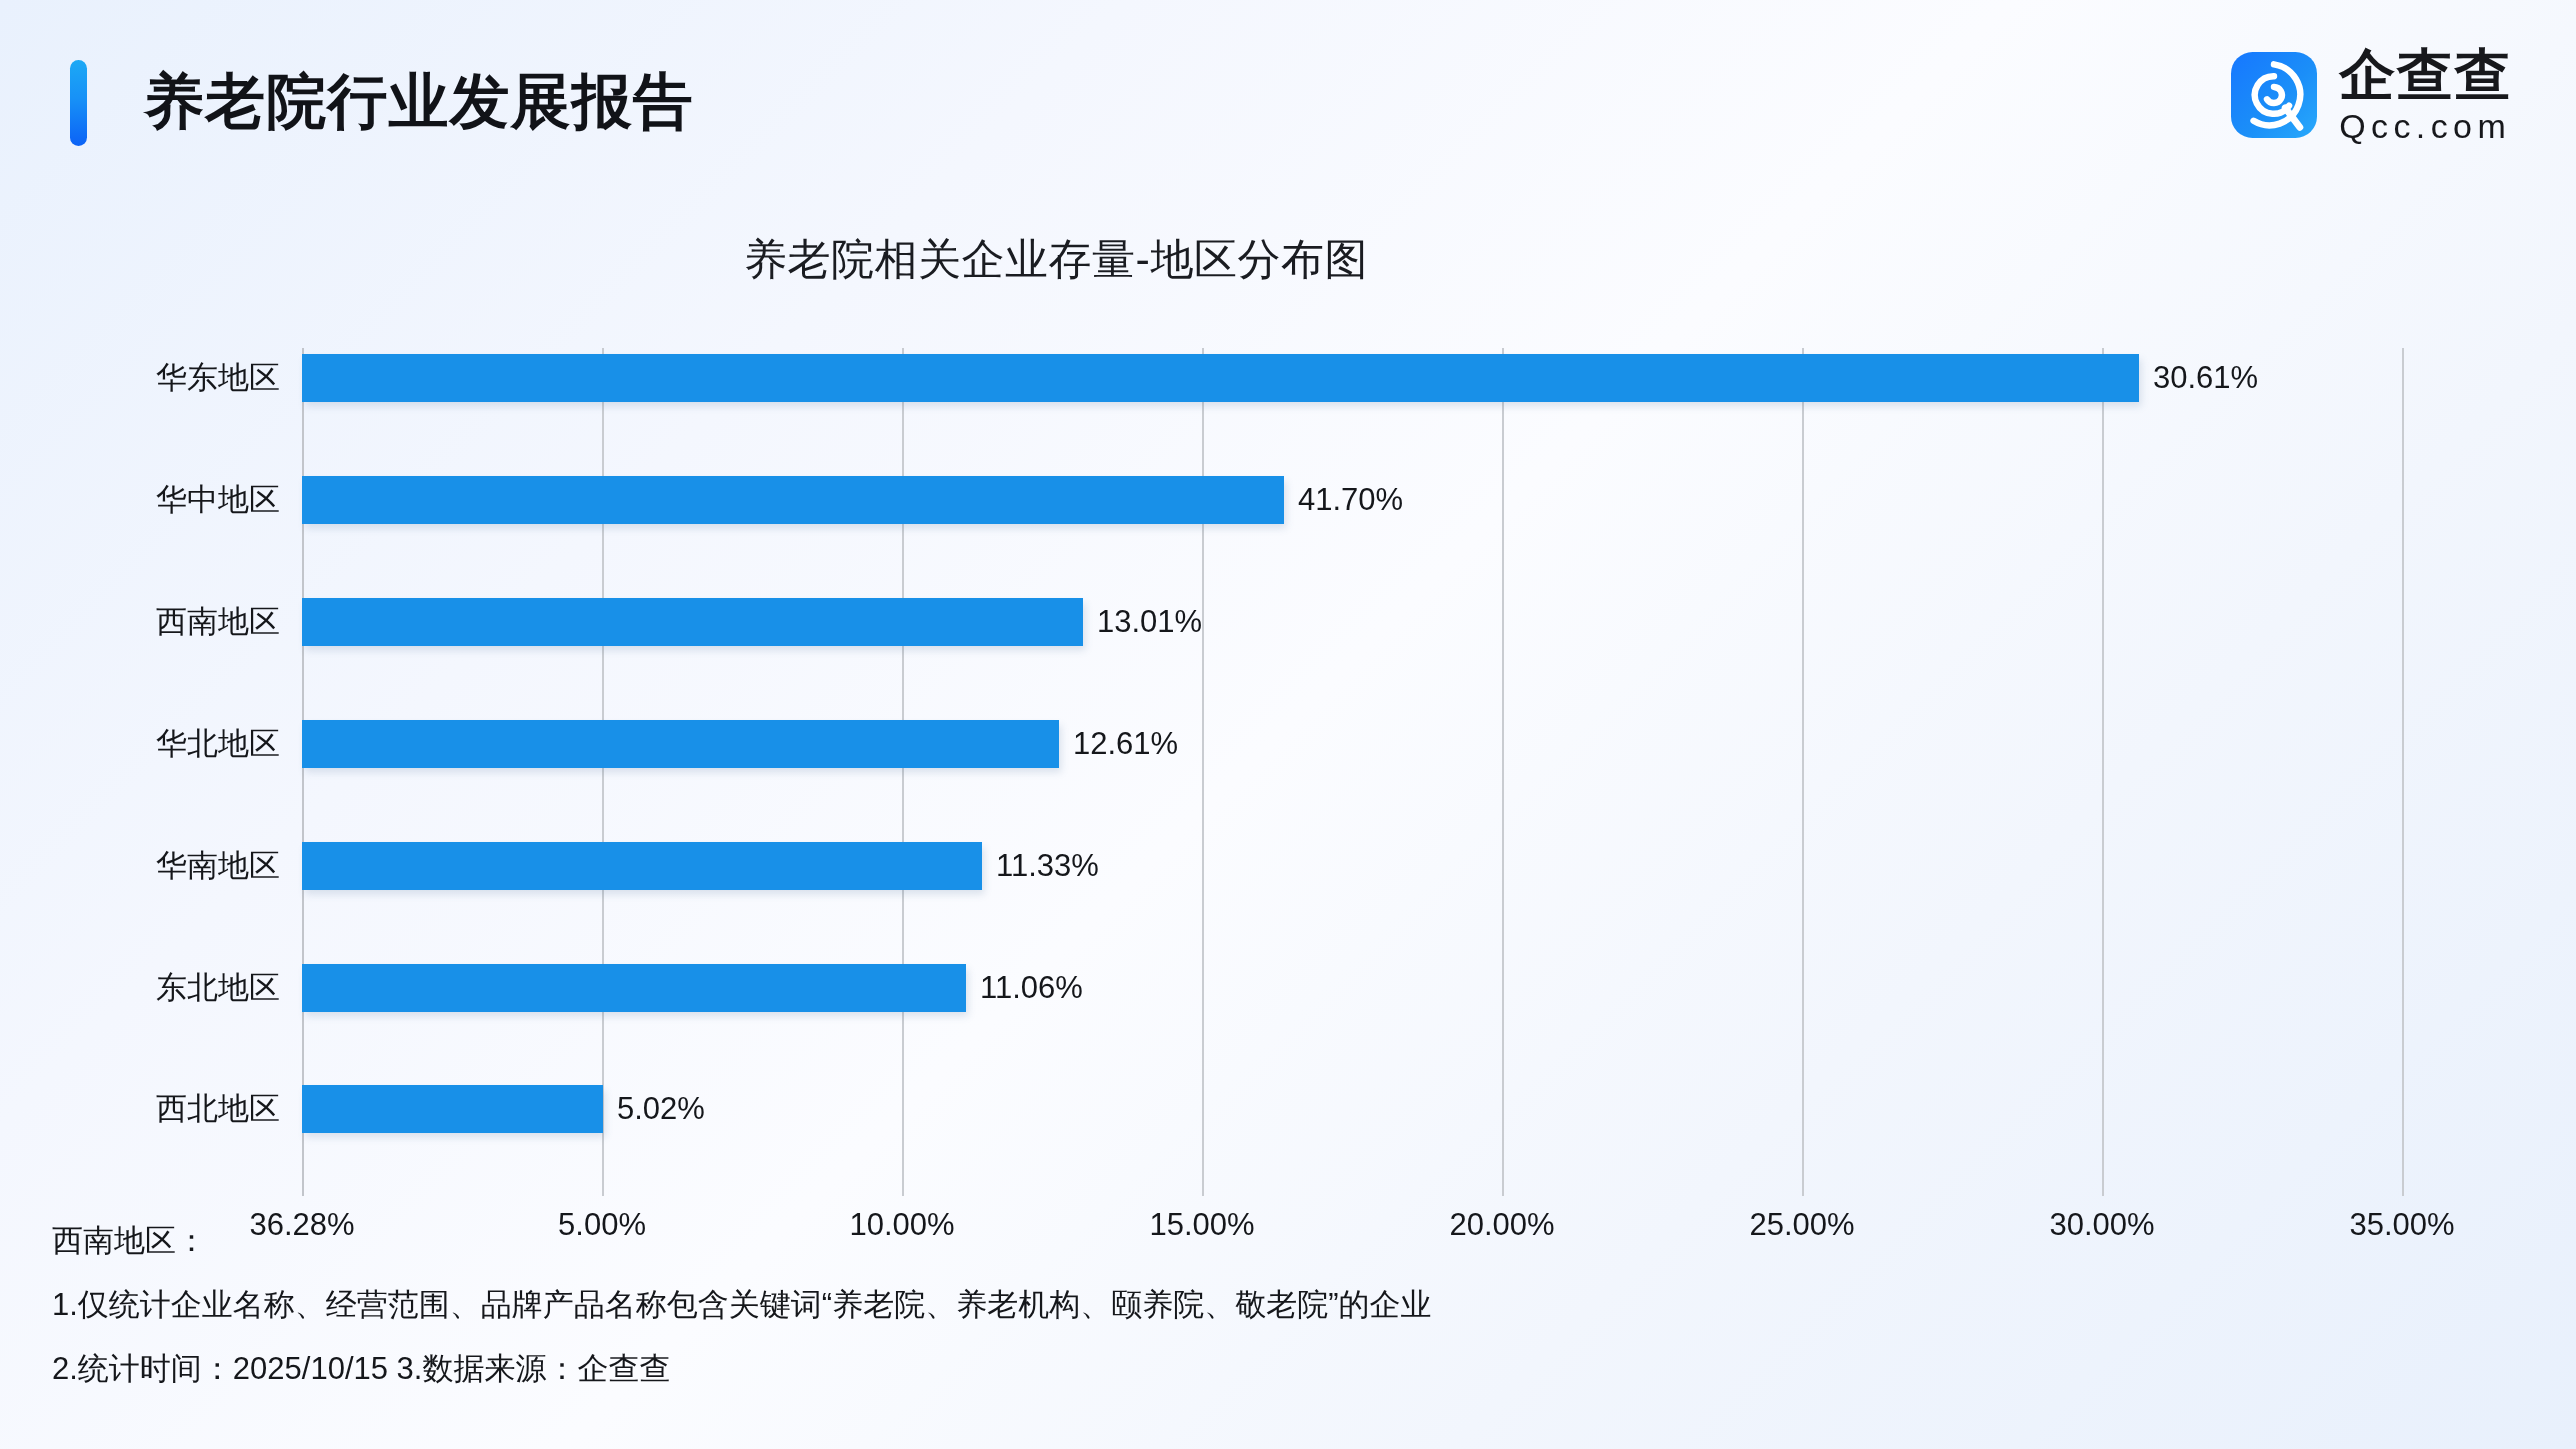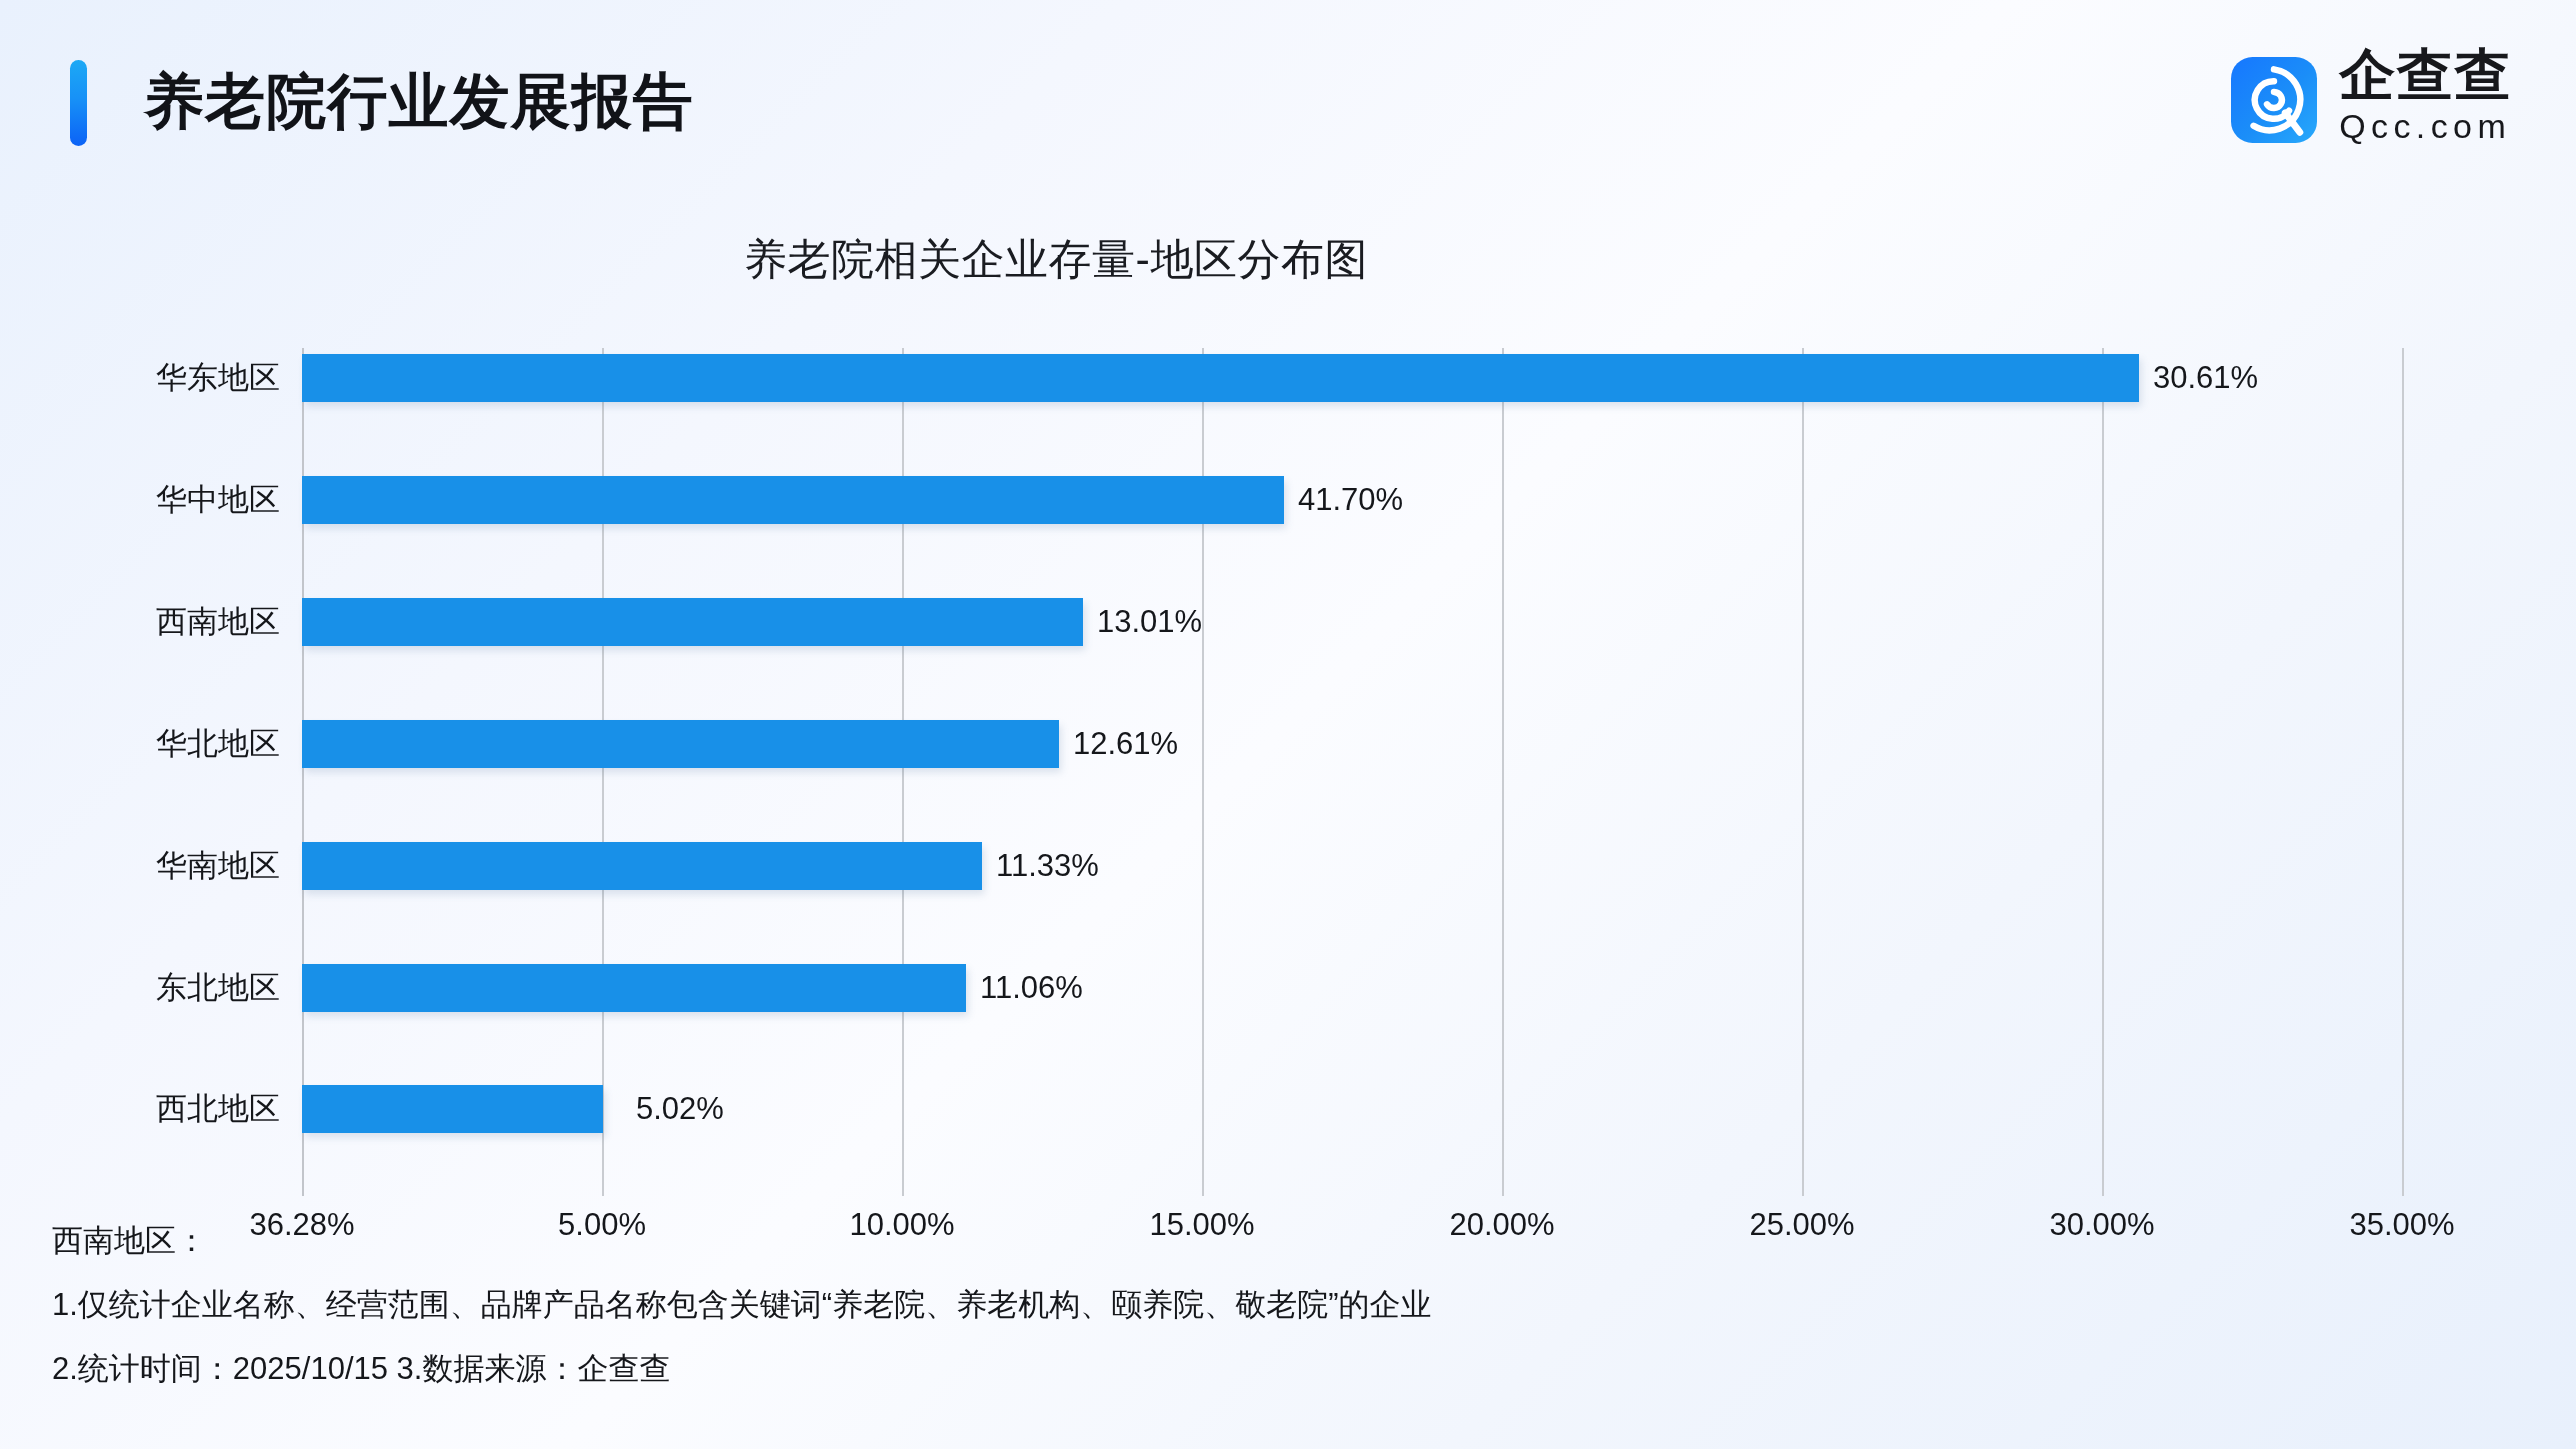--- a/index.html
+++ b/index.html
@@ -33,21 +33,21 @@
     letter-spacing: 1.1px;
     white-space: nowrap;
     line-height: 1.45;
   }
 
   
   #brand {
     position: absolute;
     right: 64px; top: 47px;
     display: flex;
-    align-items: flex-end;
+    align-items: center;
     gap: 22px;
   }
   #brand-mark {
     width: 86px; height: 86px;
     border-radius: 21.5px;
     background: linear-gradient(135deg, #1677ff 0%, #1b8ef8 55%, #28a9fb 100%);
     position: relative;
     flex: 0 0 auto;
   }
   #brand-mark svg { position: absolute; left: 0; top: 0; }
@@ -213,21 +213,21 @@
       <div class="bar-value" style="left: 694px;">11.33%</div>
       <div class="cat-label" style="right: auto; left: -247px;">华南地区</div>
     </div>
     <div class="bar-row" style="top: 616px; width: 2100px;">
       <div class="bar" style="width: 664px; background: rgb(24, 144, 232);"></div>
       <div class="bar-value" style="left: 678px;">11.06%</div>
       <div class="cat-label" style="right: auto; left: -247px;">东北地区</div>
     </div>
     <div class="bar-row" style="top: 737px; width: 2100px;">
       <div class="bar" style="width: 301px; background: rgb(24, 144, 232);"></div>
-      <div class="bar-value" style="left: 334px;">5.02%</div>
+      <div class="bar-value" style="left: 315px;">5.02%</div>
       <div class="cat-label" style="right: auto; left: -247px;">西北地区</div>
     </div>
   </div>
 
 <div id="notes">
   <div class="note" id="note-prefix">西南地区：</div>
   <div class="note" id="note-1">1.仅统计企业名称、经营范围、品牌产品名称包含关键词“养老院、养老机构、颐养院、敬老院”的企业</div>
   <div class="note" id="note-2">2.统计时间：2025/10/15   3.数据来源：企查查</div>
 </div>
 

